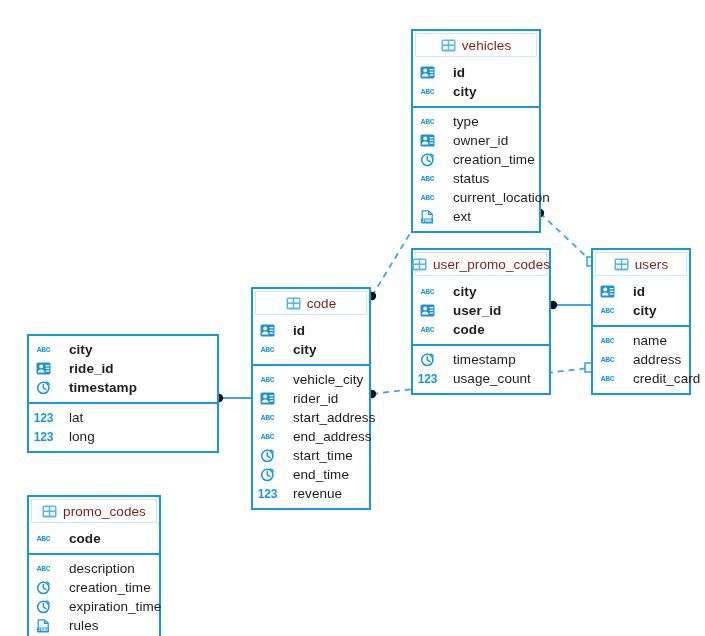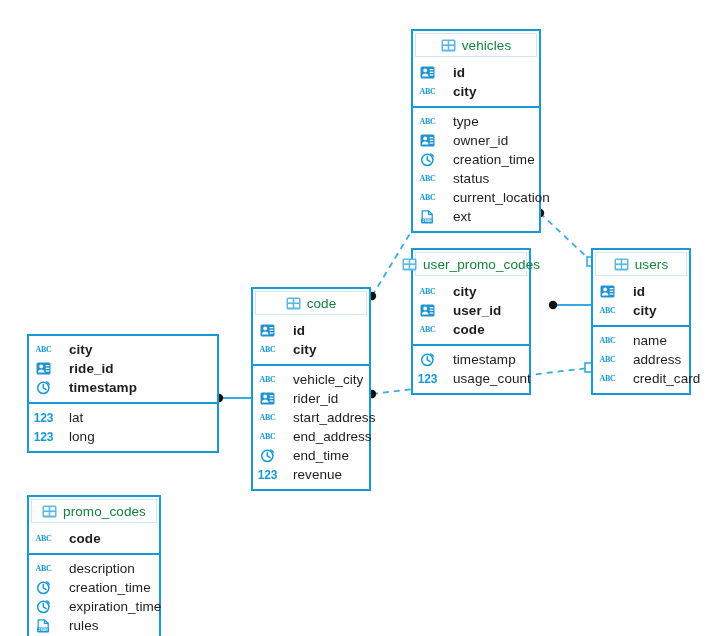--- a/index.html
+++ b/index.html
@@ -43,21 +43,21 @@
     margin: 2px;
     height: 24px;
     display: flex;
     align-items: center;
     justify-content: center;
     gap: 6px;
     background: #ffffff;
   }
   .node-title {
     font-size: 13.5px;
-    color: #15803d;
+    color: #7f1d1d;
     white-space: nowrap;
     letter-spacing: 0.1px;
   }
   .section {
     box-sizing: border-box;
     padding: 4px 0 5px 0;
   }
   .section + .section {
     border-top: 2px solid #1899d6;
   }
@@ -84,21 +84,21 @@
     display: inline-flex;
     align-items: center;
     justify-content: center;
   }
   .ico svg { display: block; }
   .ico-abc {
     font-size: 8px;
     font-weight: bold;
     color: #1899d6;
     letter-spacing: -0.3px;
-    font-family: Liberation Serif, serif;
+    font-family: Liberation Mono, monospace;
     line-height: 1;
   }
   .ico-num {
     font-size: 12px;
     font-weight: bold;
     color: #1899d6;
     letter-spacing: -0.2px;
     font-family: "Liberation Sans", sans-serif;
     line-height: 1;
   }
@@ -253,21 +253,21 @@
         <div class="field">
           <span class="ico ico-abc">ABC</span>
           <span class="field-name">address</span>
         </div>
         <div class="field">
           <span class="ico ico-abc">ABC</span>
           <span class="field-name">credit_card</span>
         </div>
       </div>
     </div>
-    <div class="node" style="left: 411px; top: 248px; width: 120px;">
+    <div class="node" style="left: 411px; top: 248px; width: 140px;">
       <div class="node-header">
         <span class="ico ">
           <svg width="15" height="13" viewBox="0 0 15 13">
             <rect x="0.5" y="0.5" width="14" height="12" rx="1.5" fill="#5bb8e6"></rect>
             <rect x="2" y="2" width="4.7" height="3.4" fill="#ffffff"></rect>
             <rect x="8.3" y="2" width="4.7" height="3.4" fill="#ffffff"></rect>
             <rect x="2" y="7.1" width="4.7" height="3.4" fill="#ffffff"></rect>
             <rect x="8.3" y="7.1" width="4.7" height="3.4" fill="#ffffff"></rect>
           </svg>
         </span>
@@ -372,20 +372,30 @@
           <span class="field-name">end_address</span>
         </div>
         <div class="field">
           <span class="ico ">
             <svg width="15" height="15" viewBox="0 0 15 15">
               <circle cx="7.3" cy="7.9" r="5.6" fill="none" stroke="#1899d6" stroke-width="1.5"></circle>
               <path d="M7.3 4.4 L7.3 7.9 L10.1 9.6" fill="none" stroke="#1899d6" stroke-width="1.4" stroke-linecap="round"></path>
               <path d="M10.4 1.9 q2.1 0.6 2.9 2.6" fill="none" stroke="#1899d6" stroke-width="1.4" stroke-linecap="round"></path>
             </svg>
           </span>
+          <span class="field-name">start_time</span>
+        </div>
+        <div class="field">
+          <span class="ico ">
+            <svg width="15" height="15" viewBox="0 0 15 15">
+              <circle cx="7.3" cy="7.9" r="5.6" fill="none" stroke="#1899d6" stroke-width="1.5"></circle>
+              <path d="M7.3 4.4 L7.3 7.9 L10.1 9.6" fill="none" stroke="#1899d6" stroke-width="1.4" stroke-linecap="round"></path>
+              <path d="M10.4 1.9 q2.1 0.6 2.9 2.6" fill="none" stroke="#1899d6" stroke-width="1.4" stroke-linecap="round"></path>
+            </svg>
+          </span>
           <span class="field-name">end_time</span>
         </div>
         <div class="field">
           <span class="ico ico-num">123</span>
           <span class="field-name">revenue</span>
         </div>
       </div>
     </div>
     <div class="node" style="left: 27px; top: 334px; width: 192px;">
       <div class="section">

